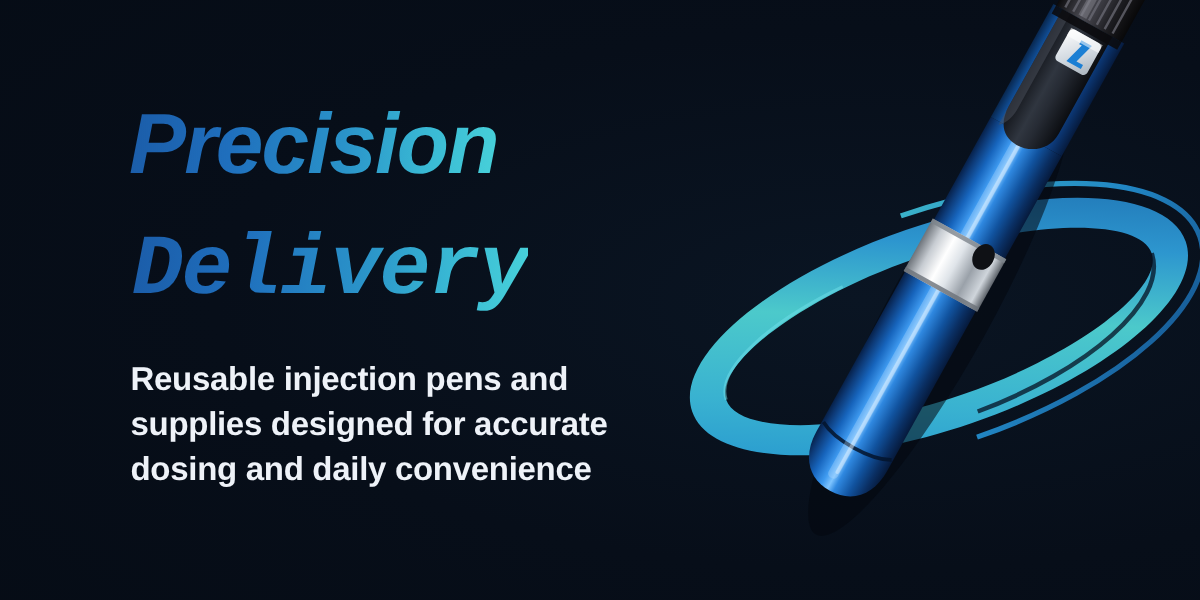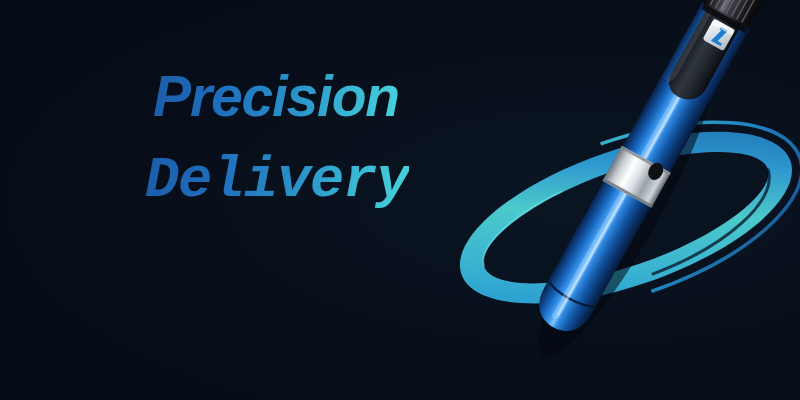--- a/index.html
+++ b/index.html
@@ -26,21 +26,20 @@
     width: 380px;
   }
   .headline {
     font-size: 57px;
     font-weight: bold;
     font-style: italic;
     line-height: 85px;
     letter-spacing: -1.2px;
     margin: 0;
     white-space: nowrap;
-    text-align: center;
   }
   .headline .gl {
     background-image: linear-gradient(95deg, #1b5ca8 0%, #1f6fbd 28%, #2a93c9 58%, #39b9d4 80%, #48d2da 100%);
     -webkit-background-clip: text;
     background-clip: text;
     color: transparent;
     -webkit-text-fill-color: transparent;
     display: inline-block;
   }
   .headline.l2 { margin-left: 2px; font-family: Liberation Mono, monospace; }
@@ -66,20 +65,21 @@
   .art svg { display: block; }
 </style>
 </head>
 <body>
 
 <div class="banner">
 
   <div class="copy">
     <div class="headline"><span class="gl">Precision</span></div>
     <div class="headline l2"><span class="gl">Delivery</span></div>
+    <p class="subtitle">Reusable injection pens and supplies designed for accurate dosing and daily convenience</p>
   </div>
 
   <div class="art">
     <svg width="360" height="400" viewBox="0 0 360 400" xmlns="http://www.w3.org/2000/svg">
       <defs>
 
         <linearGradient id="swooshGrad" x1="0" y1="1" x2="1" y2="0">
           <stop offset="0%" stop-color="#1f8fd4"></stop>
           <stop offset="28%" stop-color="#3ab6d6"></stop>
           <stop offset="52%" stop-color="#4ecfd0"></stop>

